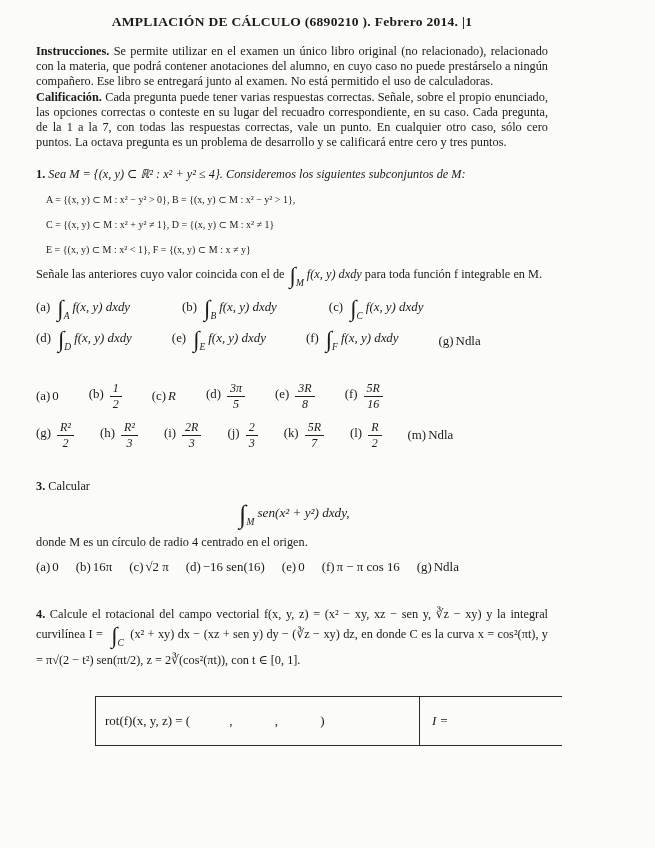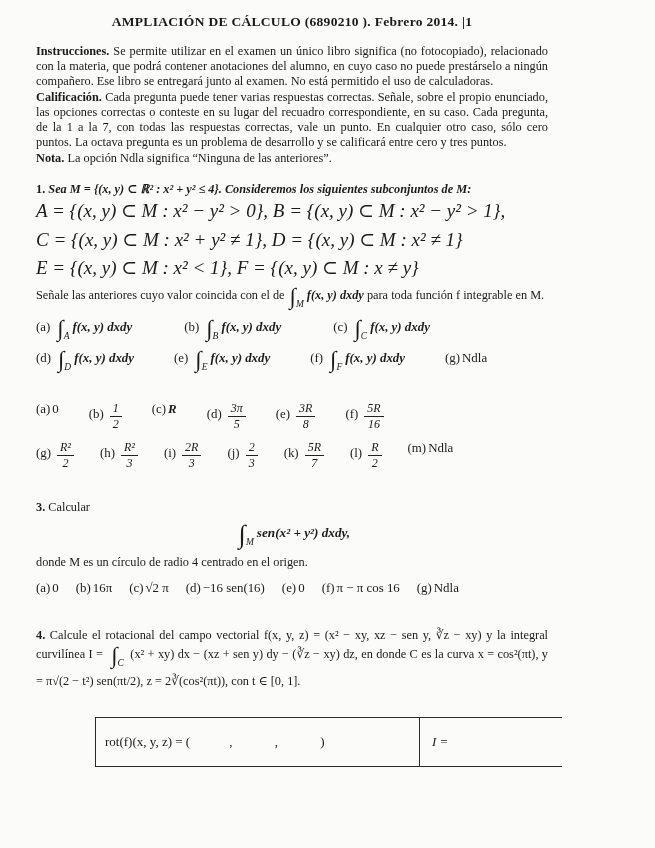--- a/index.html
+++ b/index.html
@@ -10,28 +10,28 @@
   }
   .page { box-sizing:border-box; width:584px; height:848px; padding:14px 36px 0 36px; }
 
   .title { text-align:center; font-weight:bold; font-size:13.5px; letter-spacing:.3px; margin:0 0 14px 0; }
 
   .para { font-size:12.3px; line-height:1.24; text-align:justify; margin:0; }
   .lead { font-weight:bold; }
 
   .qblock { font-size:12.9px; }
   .qnum { font-weight:bold; }
-  .mi { font-style:italic;font-weight:bold; }
+  .mi { font-style:italic; }
 
-  .setline { font-style:italic; font-size:19px; line-height:1.5; margin:0; }
+  .setline { font-size:10px; line-height:1.5; margin:10px; }
 
   .bigint { display:inline-block; font-size:23px; line-height:0; vertical-align:-5px; margin:0 0 0 5px; }
   .isub { font-size:9.5px; font-style:italic; vertical-align:-8px; margin-right:3px; }
 
-  .optrow { display:flex; margin-top:10px; }
+  .optrow { display:flex; align-items:center; margin-top:10px; }
   .opt { white-space:nowrap; }
   .olabel { margin-right:2px; }
 
   .q1row1 .opt { margin-right:52px; }
   .q1row2 .opt { margin-right:40px; }
 
   .frac { display:inline-block; vertical-align:-10px; text-align:center; font-size:12px; line-height:1.08; margin-left:4px; font-style:italic; }
   .frac .num { display:block; border-bottom:1px solid #222; padding:0 3px 1px 3px; }
   .frac .den { display:block; padding-top:1px; }
 
@@ -51,23 +51,22 @@
   .mt16 { margin-top:16px; } .mt30 { margin-top:30px; }
 </style>
 </head>
 <body>
 
 <div class="page">
 
   <p class="title">AMPLIACIÓN DE CÁLCULO (6890210 ). Febrero 2014. |1</p>
 
   <div>
-    <p class="para"><span class="lead">Instrucciones.</span><span> Se permite utilizar en el examen un único libro significa (no fotocopiado), relacionado con la materia, que podrá contener anotaciones del alumno, en cuyo caso no puede prestárselo a ningún compañero. Ese libro se entregará junto al examen. No está permitido el uso de calculadoras.</span></p>
+    <p class="para"><span class="lead">Instrucciones.</span><span> Se permite utilizar en el examen un único libro original (no relacionado), relacionado con la materia, que podrá contener anotaciones del alumno, en cuyo caso no puede prestárselo a ningún compañero. Ese libro se entregará junto al examen. No está permitido el uso de calculadoras.</span></p>
     <p class="para"><span class="lead">Calificación.</span><span> Cada pregunta puede tener varias respuestas correctas. Señale, sobre el propio enunciado, las opciones correctas o conteste en su lugar del recuadro correspondiente, en su caso. Cada pregunta, de la 1 a la 7, con todas las respuestas correctas, vale un punto. En cualquier otro caso, sólo cero puntos. La octava pregunta es un problema de desarrollo y se calificará entre cero y tres puntos.</span></p>
-    <p class="para"><span class="lead">Nota.</span><span> La opción Ndla significa “Ninguna de las anteriores”.</span></p>
   </div>
 
   <div class="qblock mt16">
     <p class="para"><span class="qnum">1.</span><span class="mi"> Sea M = {(x, y) ⊂ ℝ² : x² + y² ≤ 4}. Consideremos los siguientes subconjuntos de M:</span></p>
     <p class="setline">A = {(x, y) ⊂ M : x² − y² &gt; 0},   B = {(x, y) ⊂ M : x² − y² &gt; 1},</p>
     <p class="setline">C = {(x, y) ⊂ M : x² + y² ≠ 1},   D = {(x, y) ⊂ M : x² ≠ 1}</p>
     <p class="setline">E = {(x, y) ⊂ M : x² &lt; 1},   F = {(x, y) ⊂ M : x ≠ y}</p>
     <p class="para" style="margin-top:5px;">
       <span>Señale las anteriores cuyo valor coincida con el de</span><span class="bigint">∫</span><span class="isub">M</span><span class="mi">f(x, y) dxdy</span>
       <span>para toda función f integrable en M.</span>

